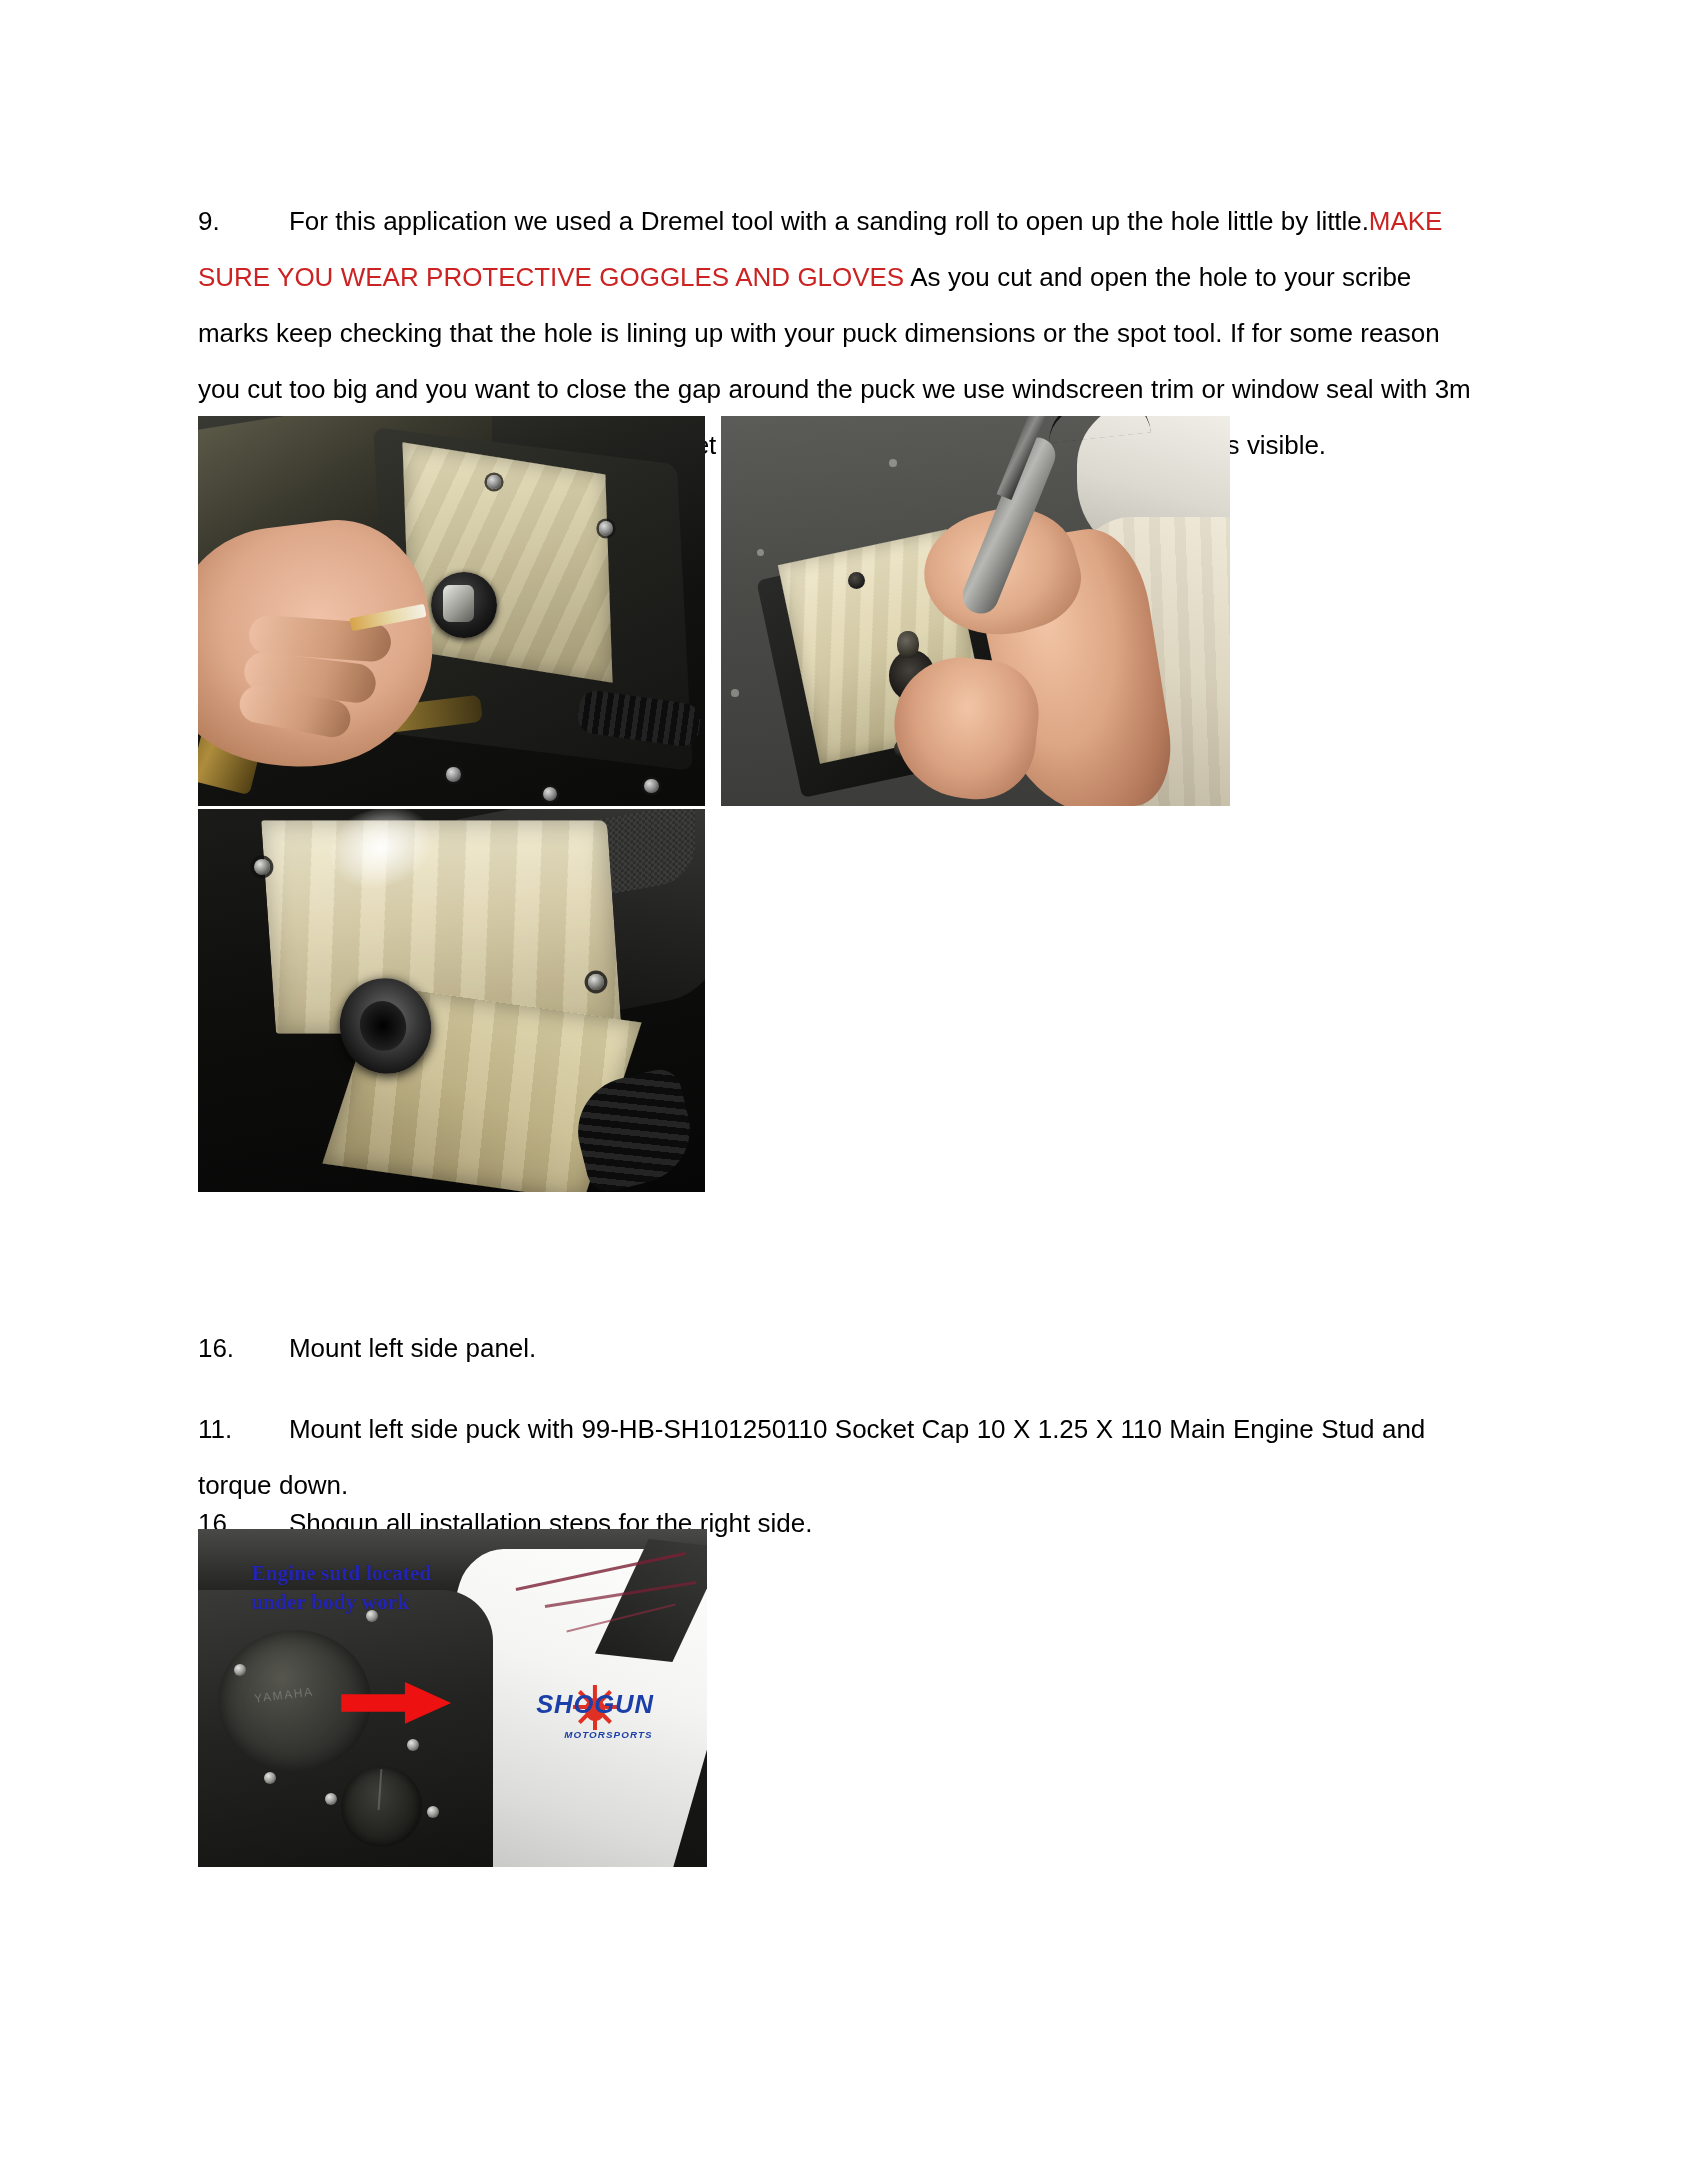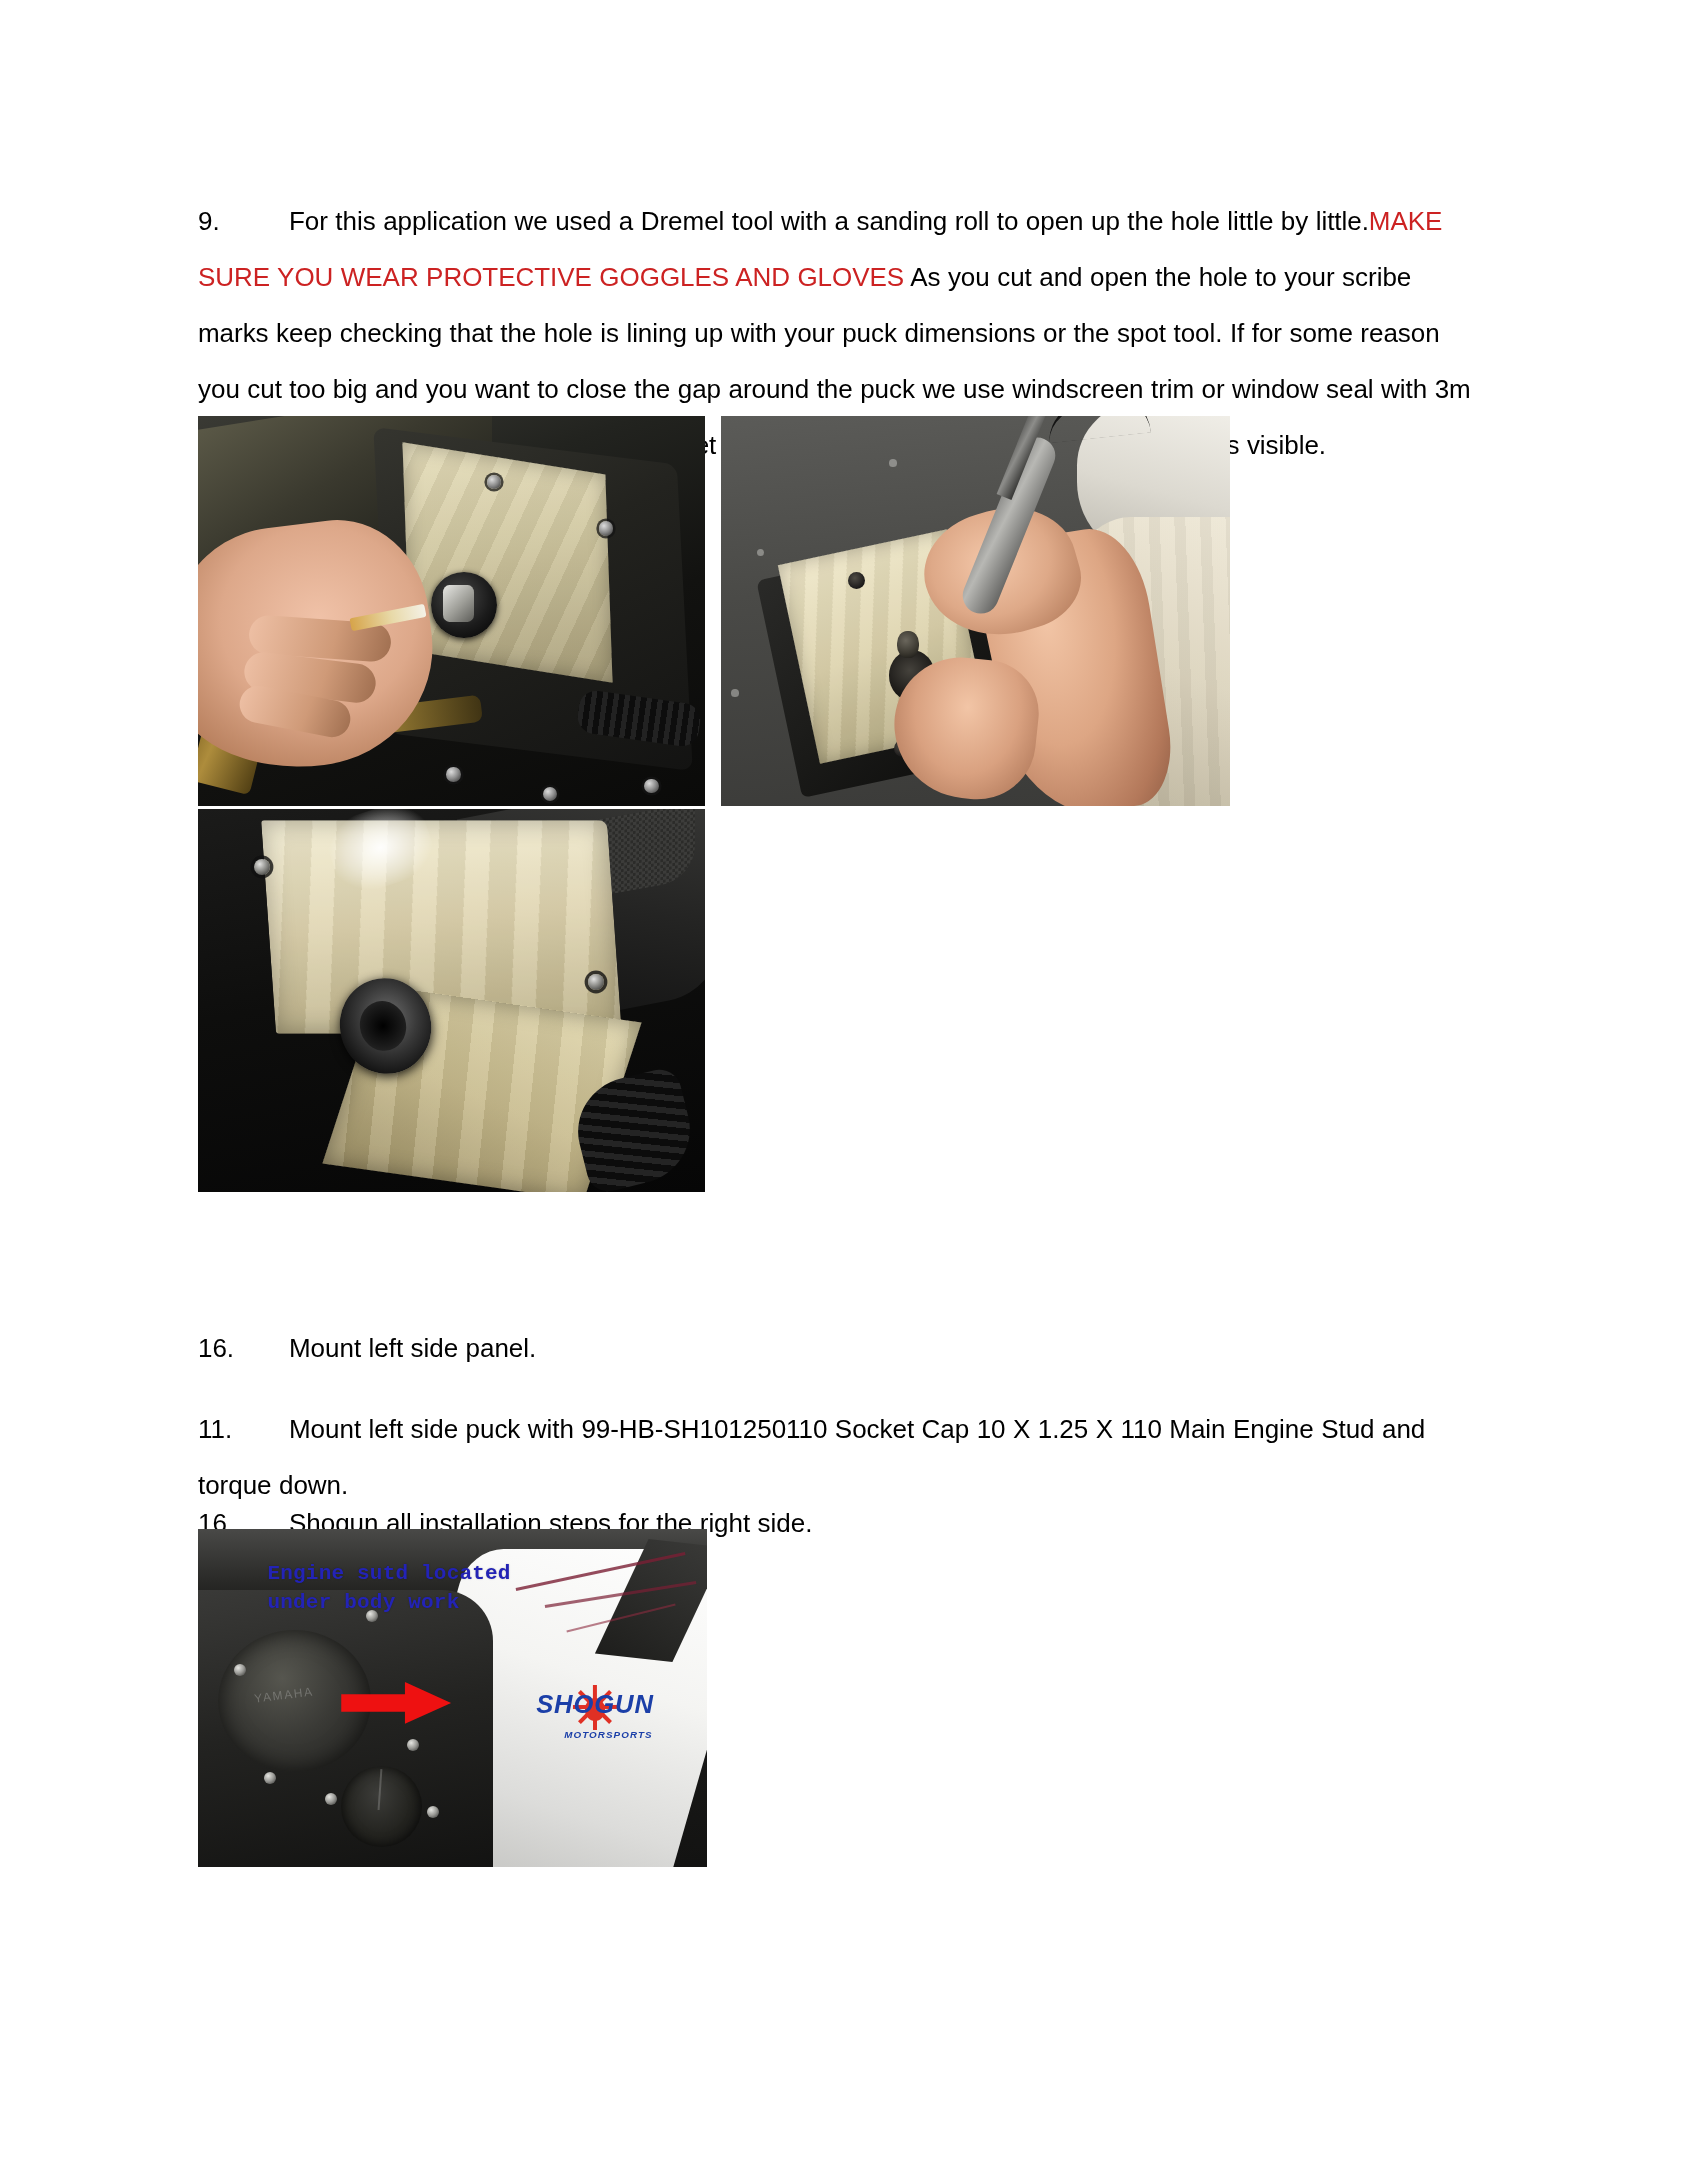--- a/index.html
+++ b/index.html
@@ -381,29 +381,28 @@
   }
   .p4-arrow {
     position: absolute; left: 26%; top: 45%; width: 26%; height: 13%;
   }
 
   .p4-anno {
     position: absolute;
     left: 10.5%;
     top: 9%;
     color: #2323B6;
-    font-family: Liberation Mono, monospace;
+    font-family: Liberation Serif, serif;
     font-weight: bold;
     font-size: 21px;
     line-height: 29px;
     letter-spacing: 0.2px;
     text-shadow: 0 0 1.7px rgba(0,0,0,.25);
     white-space: pre-line;
     user-select: none;
-    margin-left: 16px;
   }
 
   .p4-logo {
     position: absolute;
     left: 61.5%;
     top: 45%;
     width: 33%;
     height: 23%;
   }
   .logo-sun {

